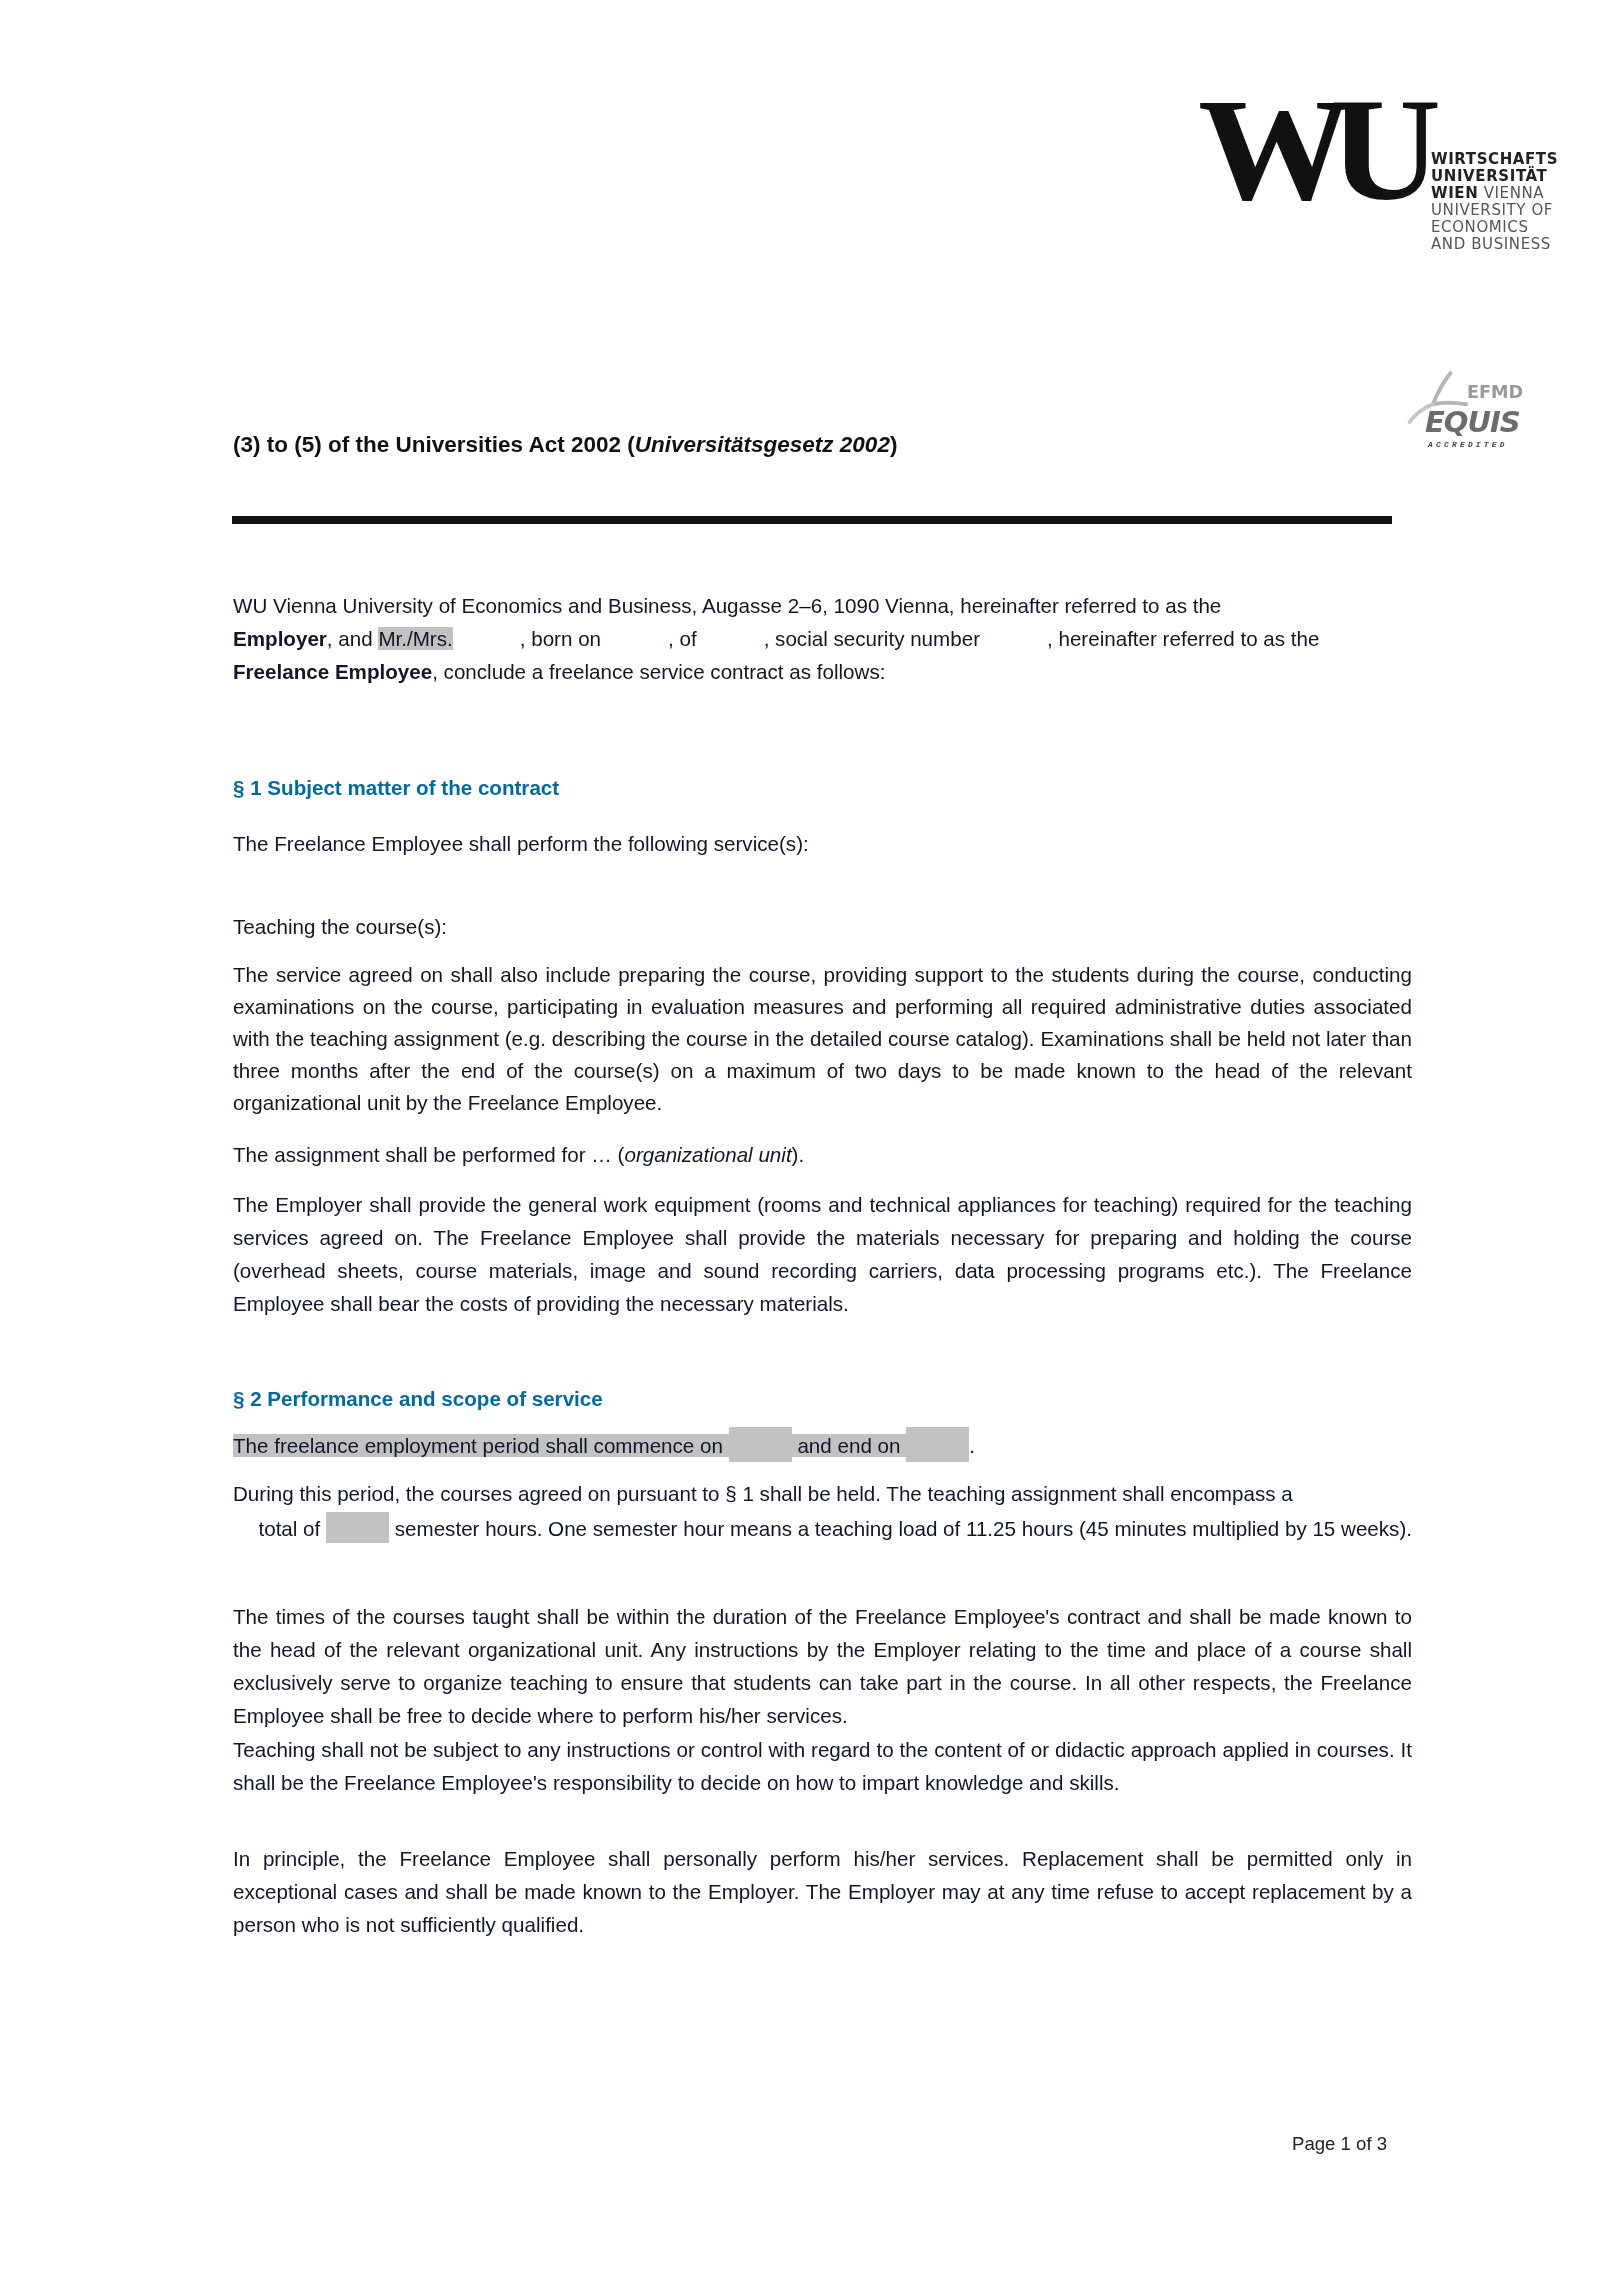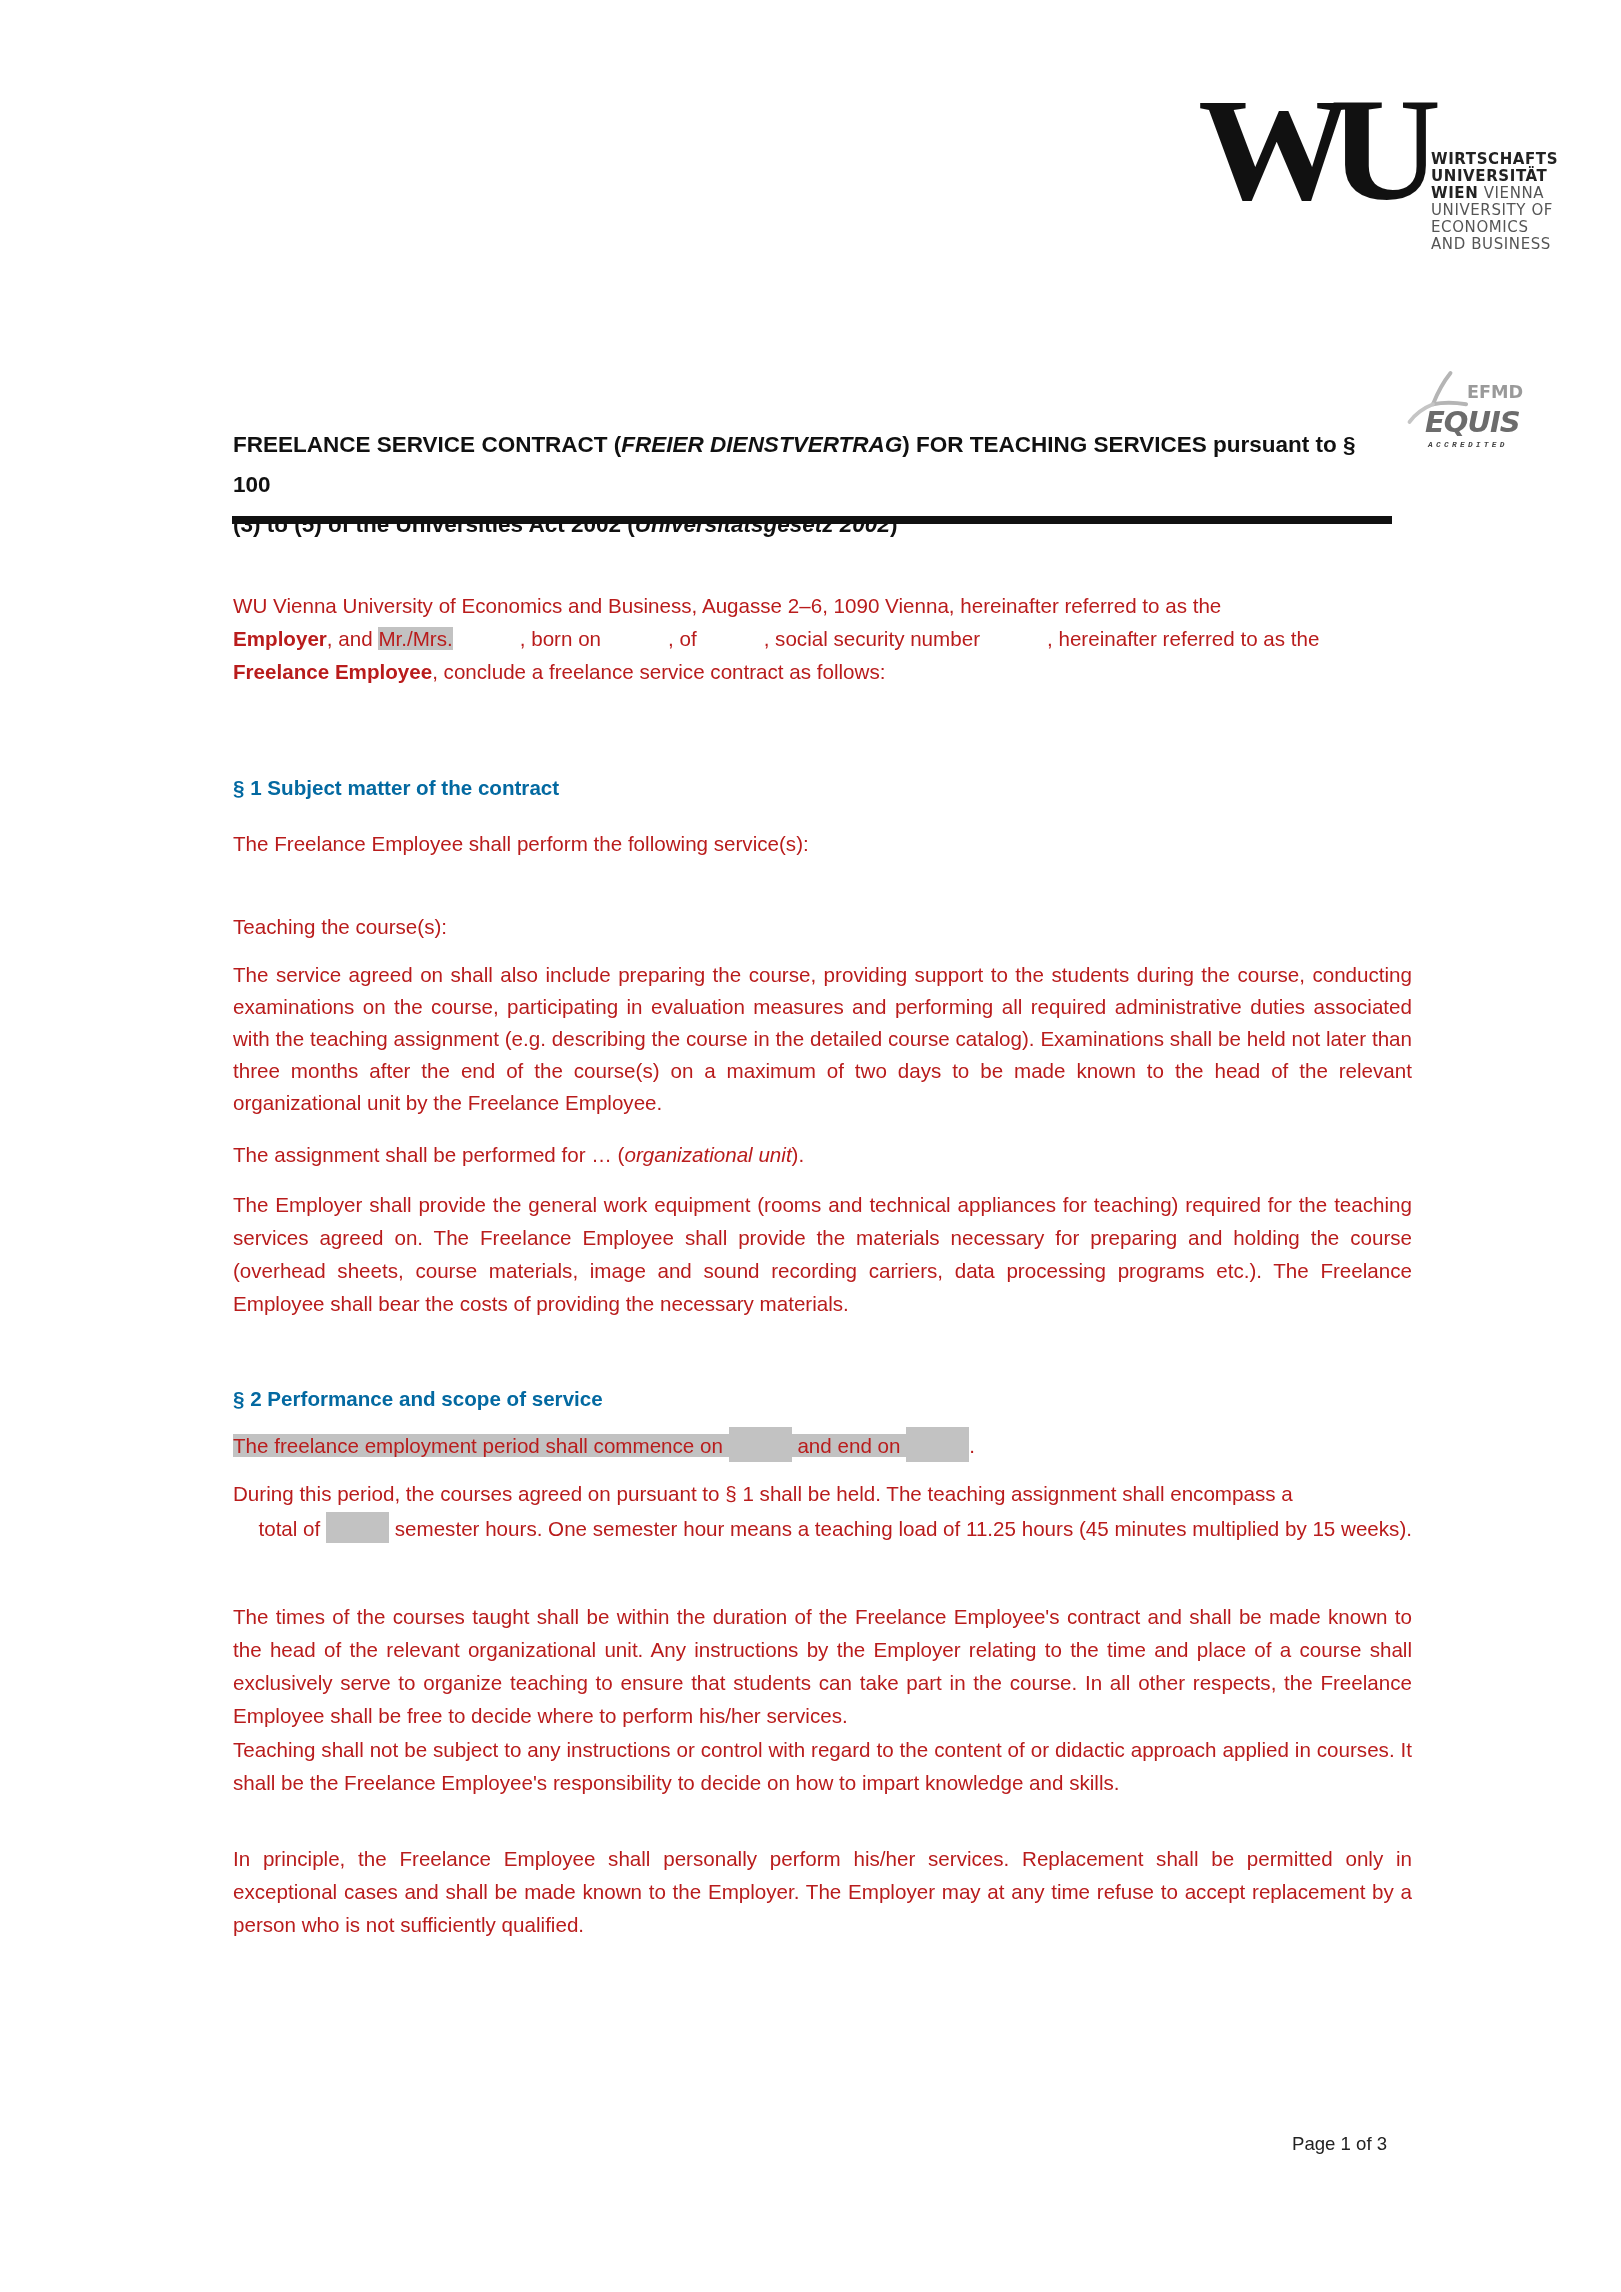--- a/index.html
+++ b/index.html
@@ -37,21 +37,21 @@
   
   .title {
     position: absolute; left: 233px; top: 425px; width: 1166px;
     font-size: 22.5px; font-weight: bold; line-height: 40px; color: #111;
   }
   .title i { font-style: italic; }
   .title-rule { position: absolute; left: 232px; top: 516px; width: 1160px; height: 7.8px; background: #111; }
 
   .text {
     position: absolute; left: 233px; width: 1179px;
-    font-size: 20.6px; line-height: 33px; color: #b91c1c;
+    font-size: 20.6px; line-height: 33px; color: #0f172a;
   }
   .justify { text-align: justify; text-align-last: left; }
   .b { font-weight: bold; }
   .hl { background: #c2c2c2; }
   .blank { display: inline-block; }
   .shade-box { display: inline-block; background: #c2c2c2; vertical-align: bottom; }
   .heading { position: absolute; left: 233px; font-size: 20.6px; font-weight: bold; line-height: 29px; color: #0369a1; }
 
   .footer { position: absolute; left: 1292px; top: 2133px; font-size: 18.6px; color: #222; }
 </style>
@@ -77,21 +77,20 @@
       <path d="M60 12 C52 22 46 34 42 44" stroke="#b5b5b5" stroke-width="4" fill="none" stroke-linecap="round"></path>
       <path d="M42 44 C52 42 64 42 76 44" stroke="#b5b5b5" stroke-width="4" fill="none" stroke-linecap="round"></path>
       <path d="M42 44 C32 48 24 54 18 62" stroke="#c5c5c5" stroke-width="4" fill="none" stroke-linecap="round"></path>
     </svg>
     <div class="equis-efmd">EFMD</div>
     <div class="equis-name">EQUIS</div>
     <div class="equis-acc">ACCREDITED</div>
   </div>
 
   <div class="title">
-    <div><span>FREELANCE SERVICE CONTRACT (</span><i>FREIER DIENSTVERTRAG</i><span>) FOR TEACHING SERVICES pursuant to § 100</span></div>
     <div><span>(3) to (5) of the Universities Act 2002 (</span><i>Universitätsgesetz 2002</i><span>)</span></div>
   </div>
   <div class="title-rule"></div>
 
   <div class="text" style="top:589px; width:1181px;">
     <div>WU Vienna University of Economics and Business, Augasse 2–6, 1090 Vienna, hereinafter referred to as the</div>
     <div style="white-space:nowrap;">
       <span class="b">Employer</span><span>, and </span><span class="hl">Mr./Mrs.</span><span class="blank" style="width:67px;"></span><span>, born on</span><span class="blank" style="width:67px;"></span><span>, of</span><span class="blank" style="width:67px;"></span><span>, social security number</span><span class="blank" style="width:67px;"></span><span>, hereinafter referred to as the</span>
     </div>
     <div><span class="b">Freelance Employee</span><span>, conclude a freelance service contract as follows:</span></div>

